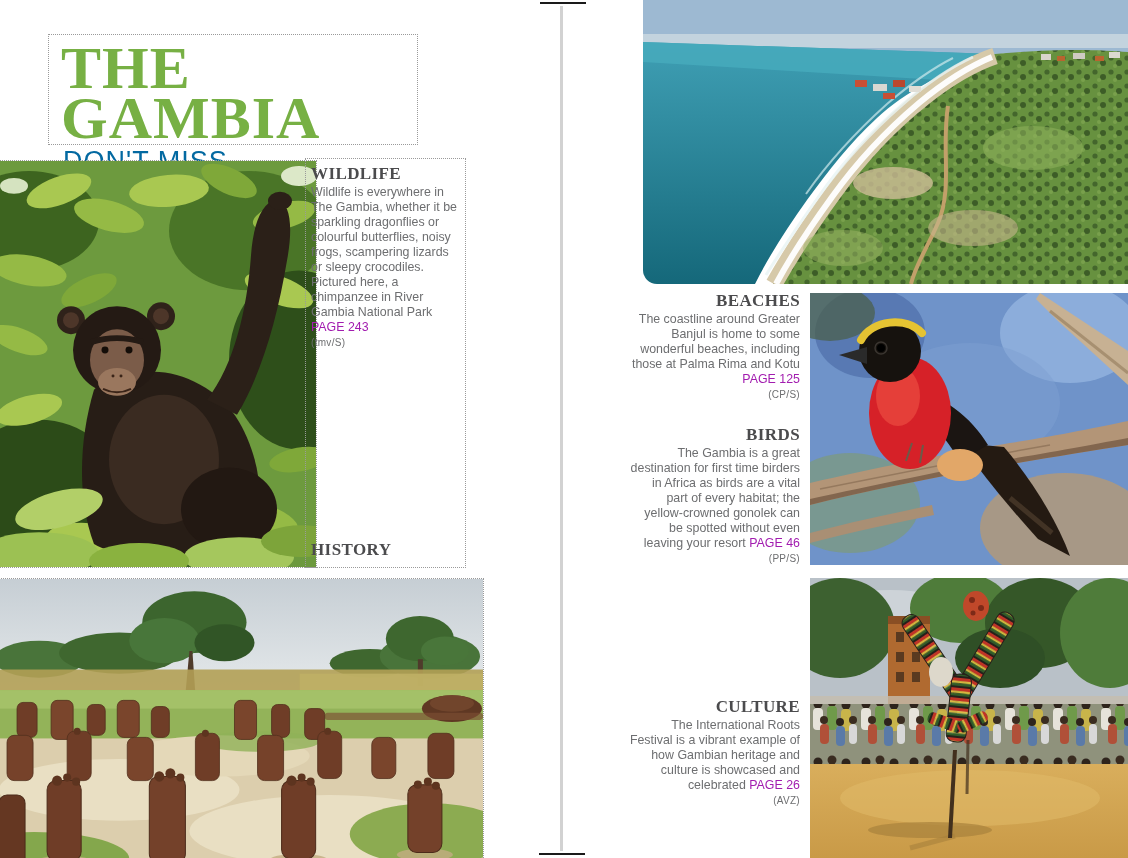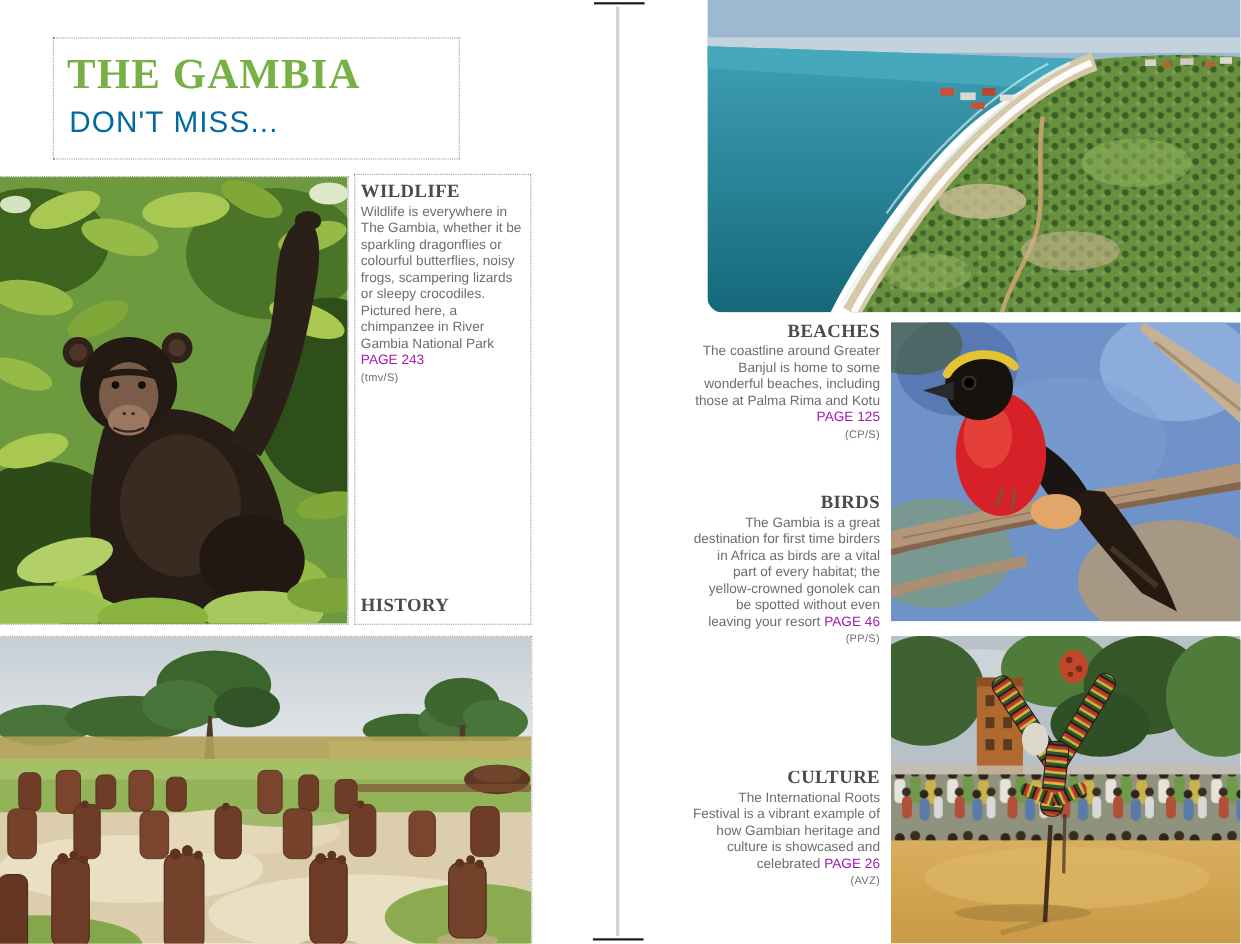--- a/index.html
+++ b/index.html
@@ -3,47 +3,47 @@
 <meta charset="utf-8">
 <style>
   html,body{margin:0;padding:0;background:#fff;}
   .spread{position:relative;width:1128px;height:858px;background:#fff;overflow:hidden;
           font-family:"Liberation Sans",sans-serif;}
 
   
   .title-box{position:absolute;left:48px;top:34px;width:370px;height:111px;
              border:1px dotted #9a9a9a;box-sizing:border-box;padding:8px 0 0 12px;}
   .title-main{margin:0;font-family:"Liberation Serif",serif;font-weight:bold;
-              font-size:39px;line-height:50px;color:#77b044;letter-spacing:1px;}
+              font-size:60px;line-height:50px;color:#77b044;letter-spacing:1px;}
   .title-sub{margin:-2px 0 16px 2px;font-weight:normal;font-size:27px;line-height:40px;
              color:#0369a1;letter-spacing:1px;}
 
   
   .photo{position:absolute;overflow:hidden;}
   .photo svg{display:block;width:100%;height:100%;}
   .framed{border:1px dotted #9a9a9a;box-sizing:border-box;}
   .photo-chimp{left:-2px;top:160px;width:319px;height:408px;}
   .photo-stones{left:-2px;top:578px;width:486px;height:290px;}
   .photo-beach{left:643px;top:-2px;width:485px;height:286px;border-radius:0 0 0 14px;}
   .photo-bird{left:810px;top:293px;width:318px;height:272px;}
   .photo-culture{left:810px;top:578px;width:318px;height:280px;}
 
   
-  .left-text-box{position:absolute;left:322px;top:158px;width:161px;height:410px;
+  .left-text-box{position:absolute;left:305px;top:158px;width:161px;height:410px;
                  border:1px dotted #9a9a9a;box-sizing:border-box;
                  padding:5px 4px 6px 5px;display:flex;flex-direction:column;
                  justify-content:space-between;}
   .section h3{margin:0 0 2px 0;font-family:"Liberation Serif",serif;font-weight:bold;
               font-size:17px;line-height:19px;color:#4b4b4d;letter-spacing:.4px;}
   .section p{margin:0;font-size:12.4px;line-height:15px;color:#6d6e70;}
   .page-ref{color:#a21caf;}
   .credit{font-size:10px;line-height:9px;color:#6d6e70;letter-spacing:.3px;}
   .right-block{position:absolute;width:172px;text-align:right;}
   .rb-beaches{left:628px;top:291px;}
-  .rb-birds{left:628px;top:447px;}
+  .rb-birds{left:628px;top:425px;}
   .rb-culture{left:628px;top:697px;}
 
   
   .spine{position:absolute;left:560px;top:6px;width:3px;height:845px;background:#d2d2d2;}
   .crop{position:absolute;background:#1a1a1a;width:46px;height:2px;}
   .crop-top{left:540px;top:2px;}
   .crop-bottom{left:539px;top:853px;}
 </style>
 </head>
 <body>

